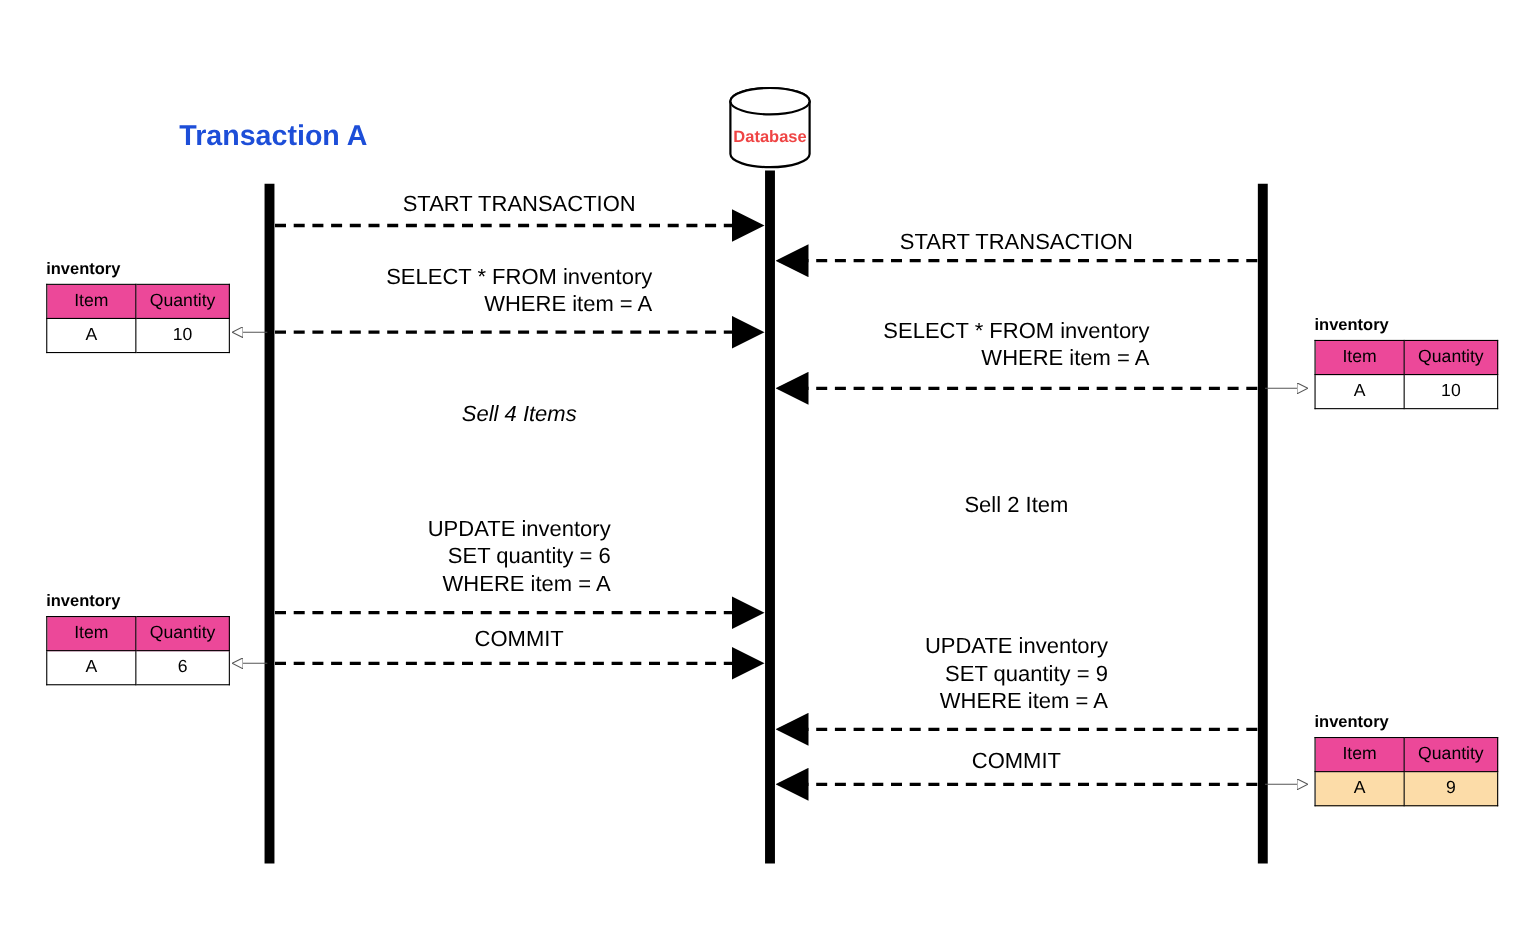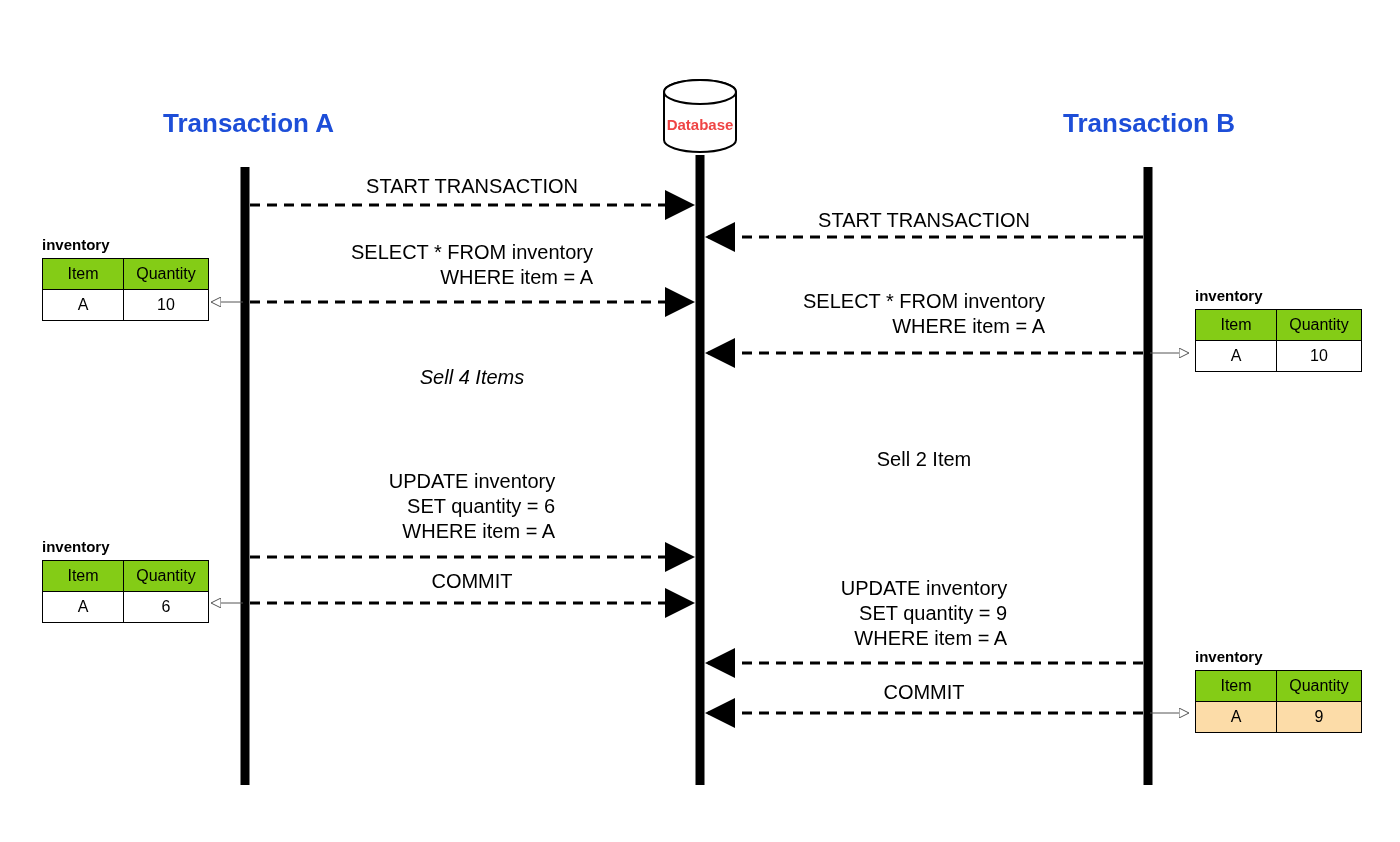--- a/index.html
+++ b/index.html
@@ -45,21 +45,21 @@
   table.inv {
     position: absolute;
     border-collapse: collapse;
     font-size: 16px;
     text-align: center;
   }
   table.inv th, table.inv td {
     border: 1px solid #000;
     padding: 6px 0;
   }
-  table.inv th { background: #84cc16; font-weight: 400; }
+  table.inv th { background: #ec4899; font-weight: 400; }
   .col-item { width: 80px; }
   .col-qty  { width: 84px; }
   .hl td { background: #fcdca8; }
 </style>
 </head>
 <body>
 <div class="stage">
 
 <svg width="1400" height="842">
   <defs>
@@ -97,21 +97,20 @@
 
   <line x1="1143" y1="713" x2="708" y2="713" stroke="#000" stroke-width="3" stroke-dasharray="10,7" marker-end="url(#arrow-solid)"></line>
 
   <line x1="243" y1="302" x2="212" y2="302" stroke="#555" stroke-width="1" marker-end="url(#arrow-open)"></line>
   <line x1="243" y1="603" x2="212" y2="603" stroke="#555" stroke-width="1" marker-end="url(#arrow-open)"></line>
   <line x1="1150" y1="353" x2="1188" y2="353" stroke="#555" stroke-width="1" marker-end="url(#arrow-open)"></line>
   <line x1="1150" y1="713" x2="1188" y2="713" stroke="#555" stroke-width="1" marker-end="url(#arrow-open)"></line>
 </svg>
 
 <div class="heading" style="left:163px; top:108px;">Transaction A</div>
-<div class="heading" style="left:1063px; top:108px;">Transaction B</div>
 <div class="db-label" style="left:700px; top:116px; color:#ef4444;">Database</div>
 
 <div class="msg" style="left:472px; top:174px;">START TRANSACTION</div>
 <div class="msg" style="left:472px; top:240px;">SELECT * FROM inventory<br>WHERE item = A</div>
 <div class="msg" style="left:472px; top:365px;font-style:italic;">Sell 4 Items</div>
 <div class="msg" style="left:472px; top:469px;">UPDATE inventory<br>SET quantity = 6<br>WHERE item = A</div>
 <div class="msg" style="left:472px; top:569px;">COMMIT</div>
 
 <div class="msg" style="left:924px; top:208px;">START TRANSACTION</div>
 <div class="msg" style="left:924px; top:289px;">SELECT * FROM inventory<br>WHERE item = A</div>

